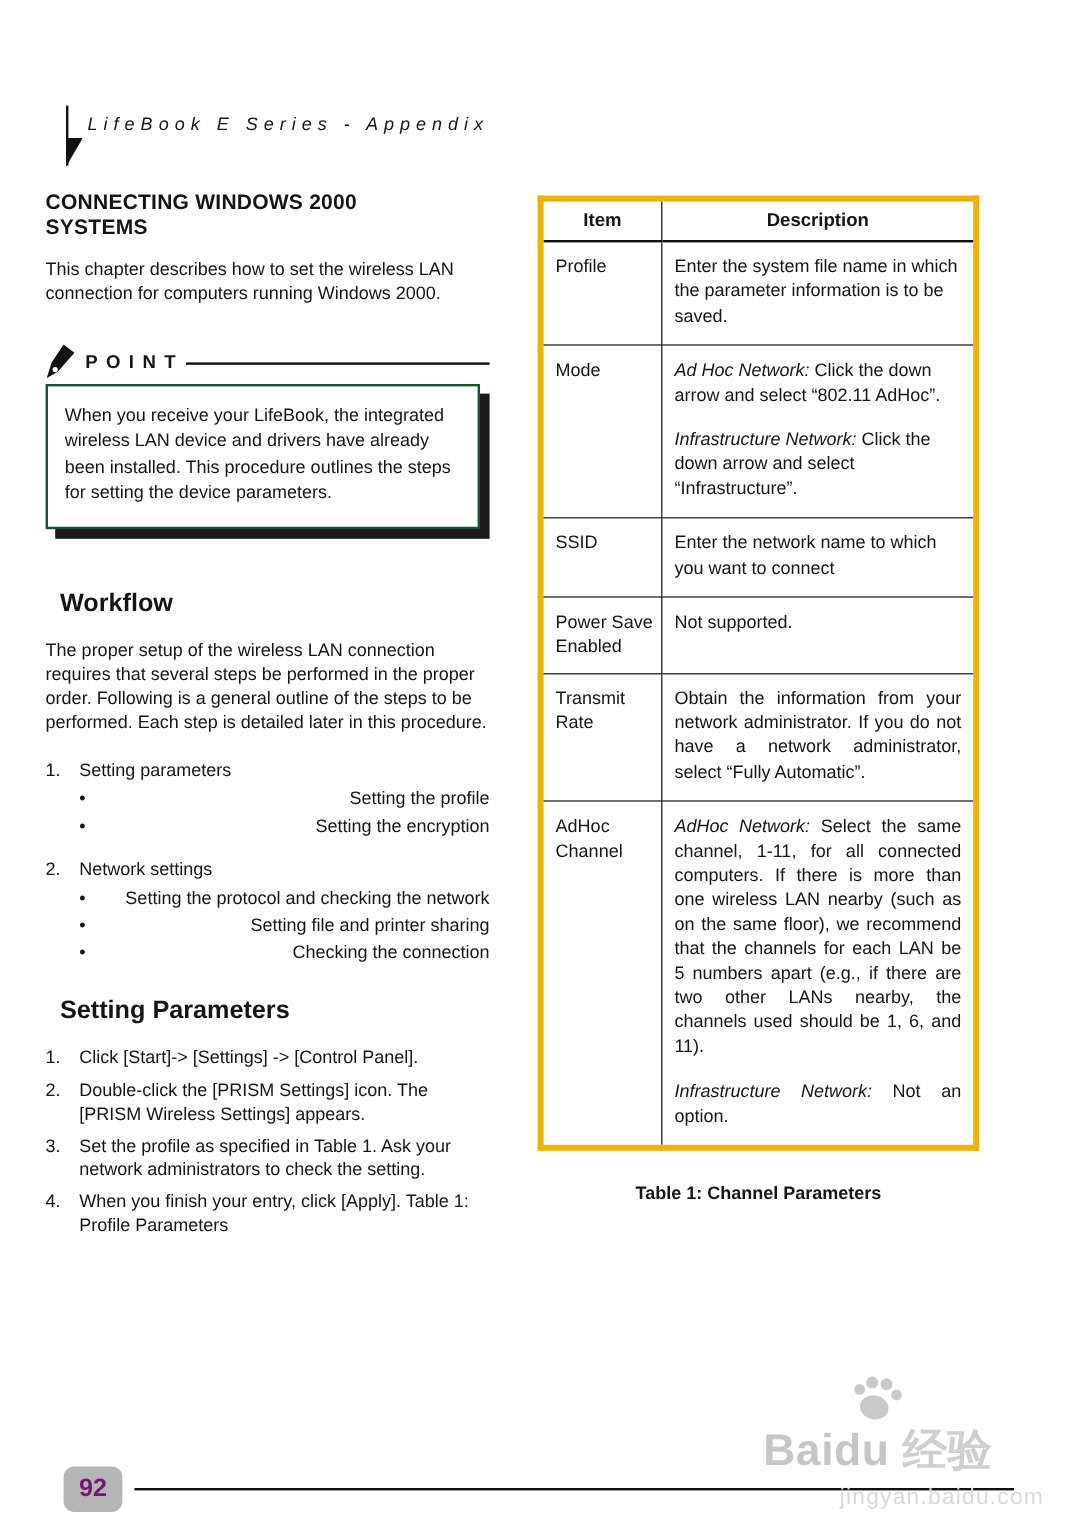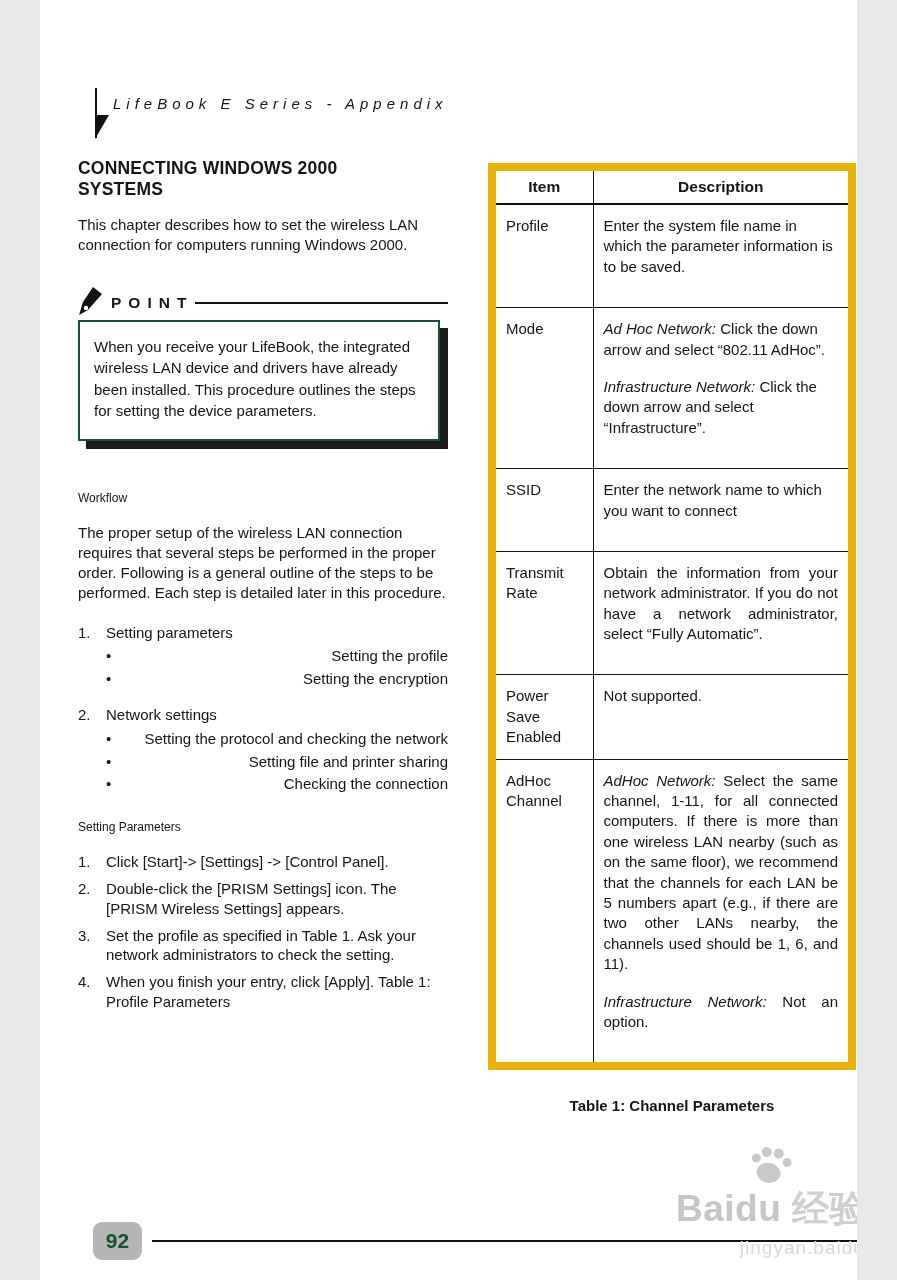--- a/index.html
+++ b/index.html
@@ -1,19 +1,19 @@
 <!DOCTYPE html>
 <html><head>
 <meta charset="utf-8">
 <style>
   * { box-sizing: border-box; }
   html, body { margin: 0; padding: 0; background: #e8e8e8; }
   .page {
     position: relative;
-    width: 817px; height: 1280px;
+    width: 897px; height: 1280px;
     margin: 0 auto;
     background: #ffffff;
     font-family: "Liberation Sans", sans-serif;
     color: #151515;
     overflow: hidden;
   }
 
   
   .doc-header { position: absolute; left: 53px; top: 88px; display: flex; align-items: flex-start; }
   .flag { position: relative; width: 20px; height: 52px; flex: none; }
@@ -33,58 +33,58 @@
   .point-label { font-weight: bold; font-size: 15.5px; letter-spacing: 7px; }
   .point-line { flex: 1; height: 2px; background: #111; margin-left: 2px; }
   .point-box {
     border: 2px solid #14532d;
     box-shadow: 8px 8px 0 #1a1a1a;
     padding: 14px 15px 17px 14px;
     margin: 5px 8px 50px 0;
   }
   .point-box p { font-size: 15px; line-height: 1.44; margin: 0; }
 
-  .sub-heading { font-size: 12px; font-weight: normal; margin: 0 0 18px; }
+  .sub-heading { font-size: 21px; font-weight: bold; margin: 0 12px 18px; }
   .workflow-para { margin-bottom: 20px; }
 
   .num-item { display: flex; font-size: 15px; line-height: 1.32; margin-bottom: 4px; }
   .num { width: 28px; flex: none; }
   .num-text { flex: 1; }
   .bullet-item { display: flex; font-size: 15px; line-height: 1.32; margin-left: 28px; margin-bottom: 3px; }
   .bullet { width: 15px; flex: none; }
   .bullet-text { flex: 1; text-align: right; }
   .group-gap { margin-bottom: 16px; }
   .list-block-end { margin-bottom: 26px; }
   .param-step { margin-bottom: 7px; }
 
   
   .table-col { position: absolute; left: 448px; top: 163px; width: 368px; }
-  .params-table { border-collapse: collapse; width: 368px; border: 8px solid #eab308; table-layout: fixed; }
+  .params-table { border-collapse: collapse; width: 368px; border: 5px solid #eab308; table-layout: fixed; }
   .params-table th {
     border: 1px solid #111; border-bottom: 2px solid #111;
     font-size: 15.5px; font-weight: bold; padding: 7px 4px; text-align: center;
   }
   .params-table td {
     border: 1px solid #111; vertical-align: top;
-    font-size: 15px; line-height: 1.36; padding: 11px 10px 30px;
+    font-size: 15px; line-height: 1.36; padding: 11px 10px 13px;
   }
   .col-item { width: 101px; }
   td.item-cell { padding: 11px 6px 11px 10px; }
   .desc p { margin: 0 0 17px; }
   .desc p:last-child { margin-bottom: 0; }
   .desc .just { text-align: justify; }
   .ital { font-style: italic; }
   .table-caption { width: 368px; text-align: center; font-weight: bold; font-size: 15px; margin-top: 27px; }
 
   
   .page-num-badge {
     position: absolute; left: 53px; top: 1222px;
     width: 49px; height: 38px; background: #b5b5b5; border-radius: 9px;
     display: flex; align-items: center; justify-content: center;
-    font-size: 21px; font-weight: bold; color: #14532d;
+    font-size: 21px; font-weight: bold; color: #701a75;
   }
   .footer-line { position: absolute; left: 112px; top: 1240px; width: 733px; height: 2px; background: #111; }
 
   
   .watermark { position: absolute; left: 636px; top: 1146px; width: 234px; }
   .paw-icon { position: absolute; left: 72px; top: 0; width: 44px; height: 40px; color: #c9c9c9; transform: rotate(12deg); }
   .wm-main { margin-top: 38px; font-size: 37px; font-weight: bold; letter-spacing: 0.5px; color: #c6c6c6; white-space: nowrap; }
   .wm-cjk { color: #cfcfcf; }
   .wm-sub { margin-top: 3px; text-align: right; font-size: 19px; letter-spacing: 1px; color: #d9d9d9; }
 </style>
@@ -196,29 +196,29 @@
             <p><span class="ital">Infrastructure Network:</span><span> Click the down arrow and select “Infrastructure”.</span></p>
           </td>
         </tr>
         <tr>
           <td class="item-cell">SSID</td>
           <td class="desc">
             <p>Enter the network name to which you want to connect</p>
           </td>
         </tr>
         <tr>
+          <td class="item-cell">Power Save Enabled</td>
+          <td class="desc">
+            <p>Not supported.</p>
+          </td>
+        </tr>
+        <tr>
           <td class="item-cell">Transmit Rate</td>
           <td class="desc">
             <p class="just">Obtain the information from your network administrator. If you do not have a network administrator, select “Fully Automatic”.</p>
-          </td>
-        </tr>
-        <tr>
-          <td class="item-cell">Power Save Enabled</td>
-          <td class="desc">
-            <p>Not supported.</p>
           </td>
         </tr>
         <tr>
           <td class="item-cell">AdHoc Channel</td>
           <td class="desc">
             <p class="just"><span class="ital">AdHoc Network:</span><span> Select the same channel, 1-11, for all connected computers. If there is more than one wireless LAN nearby (such as on the same floor), we recommend that the channels for each LAN be 5 numbers apart (e.g., if there are two other LANs nearby, the channels used should be 1, 6, and 11).</span></p>
             <p class="just"><span class="ital">Infrastructure Network:</span><span> Not an option.</span></p>
           </td>
         </tr>
       </tbody>

